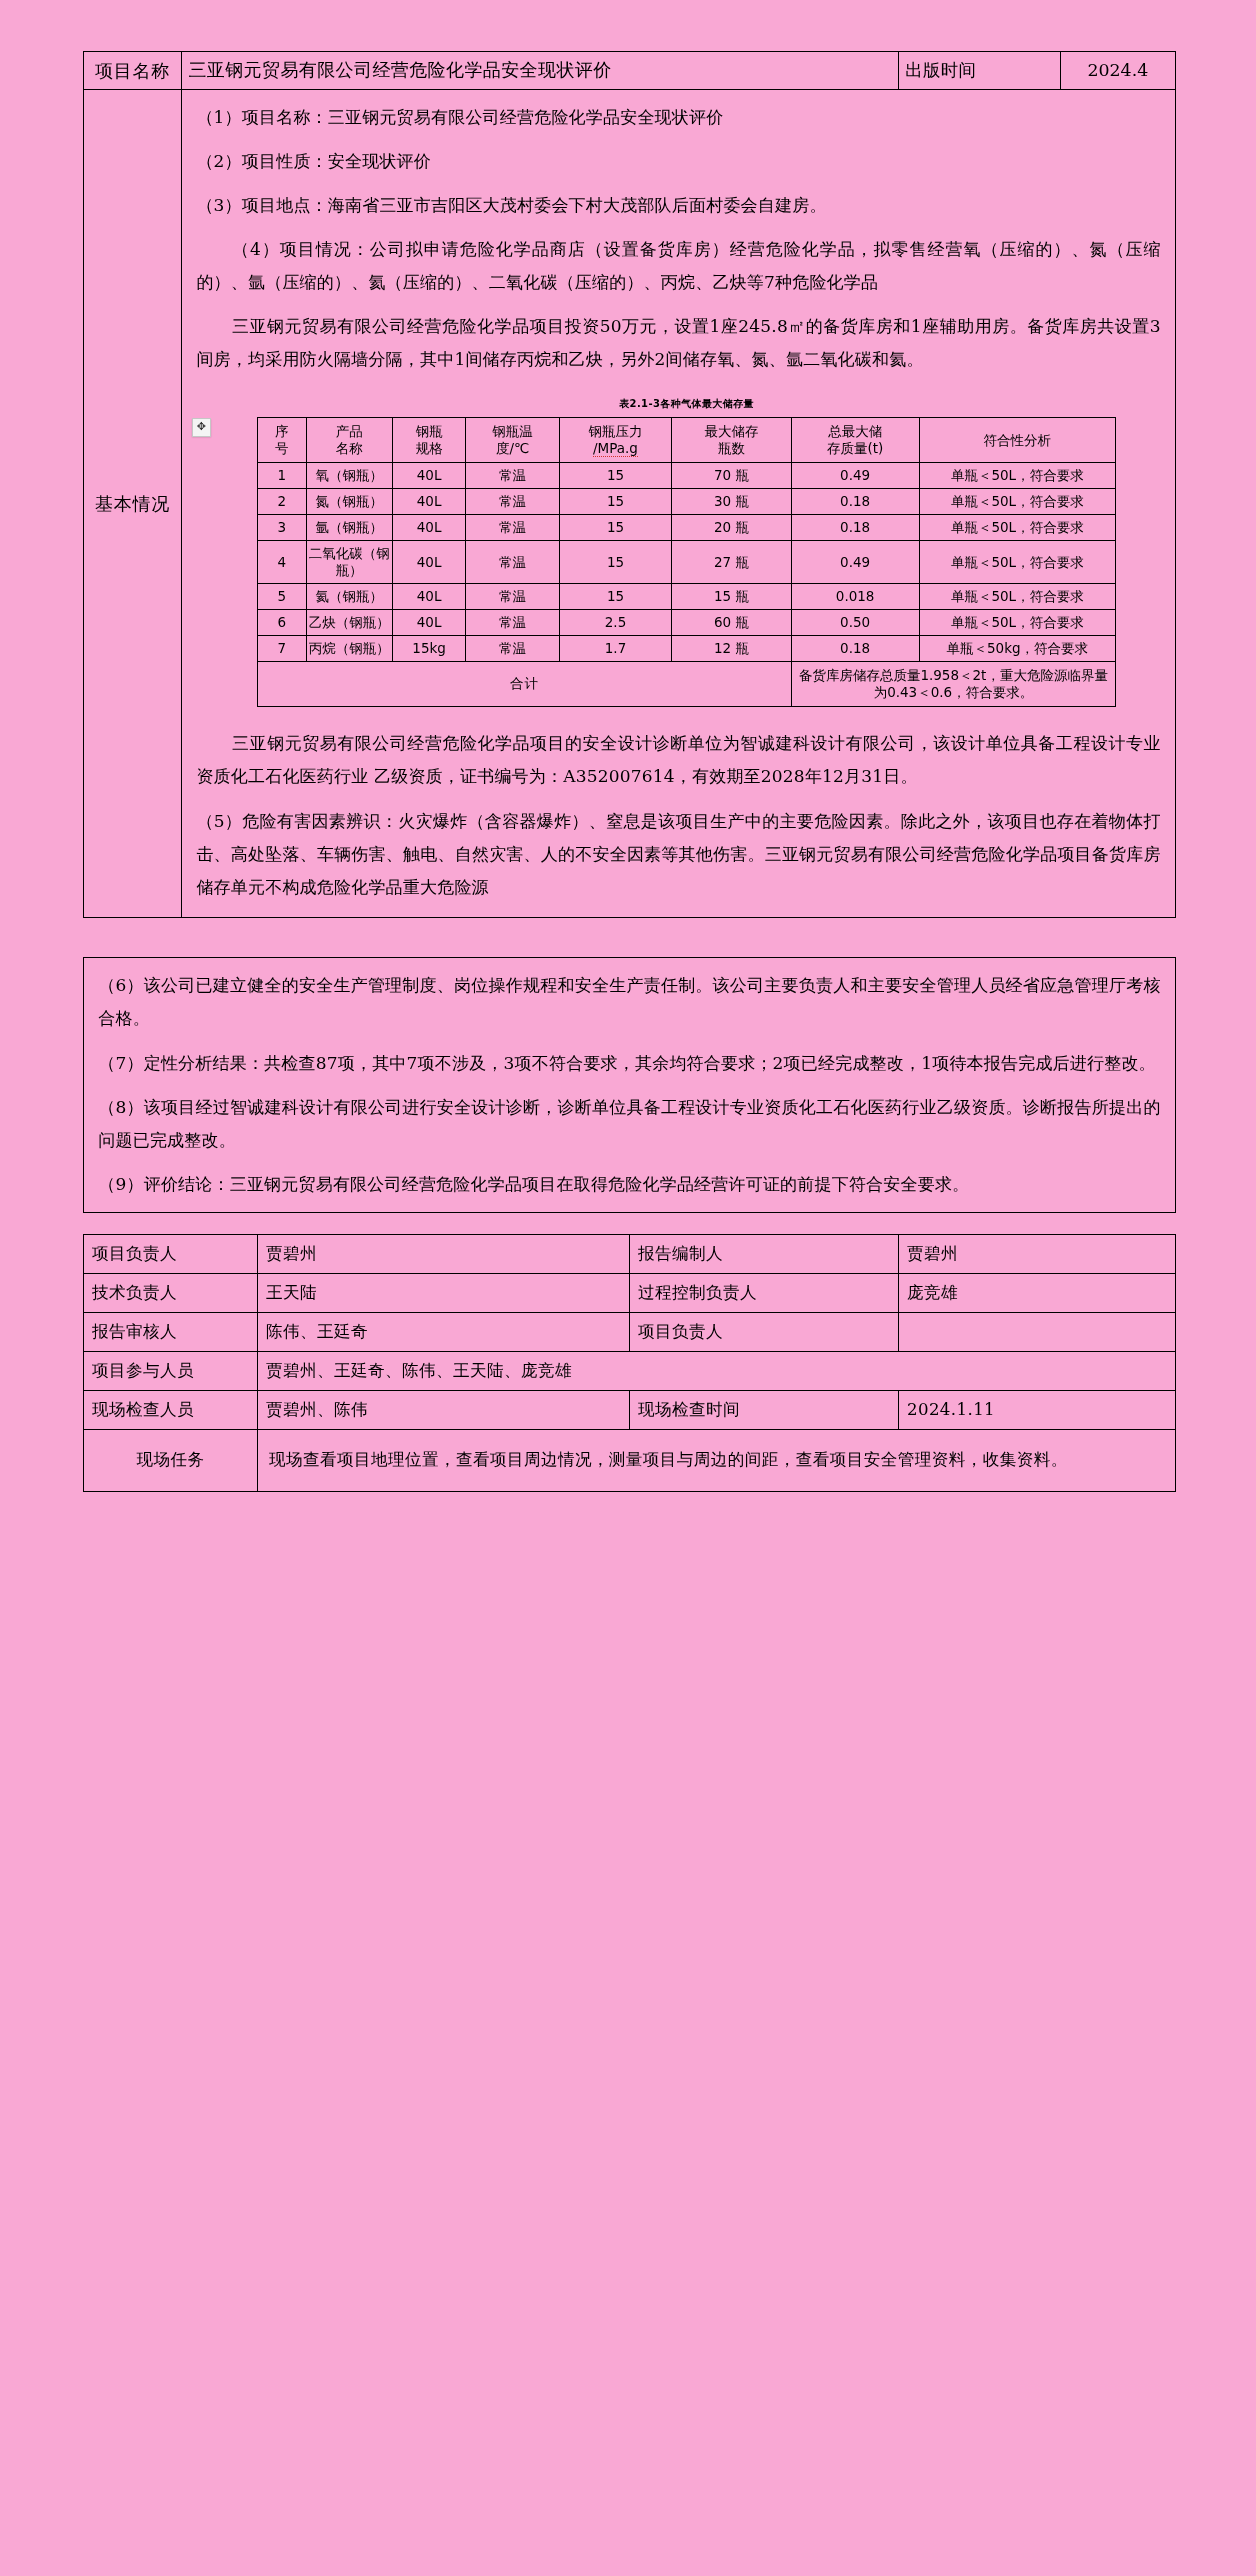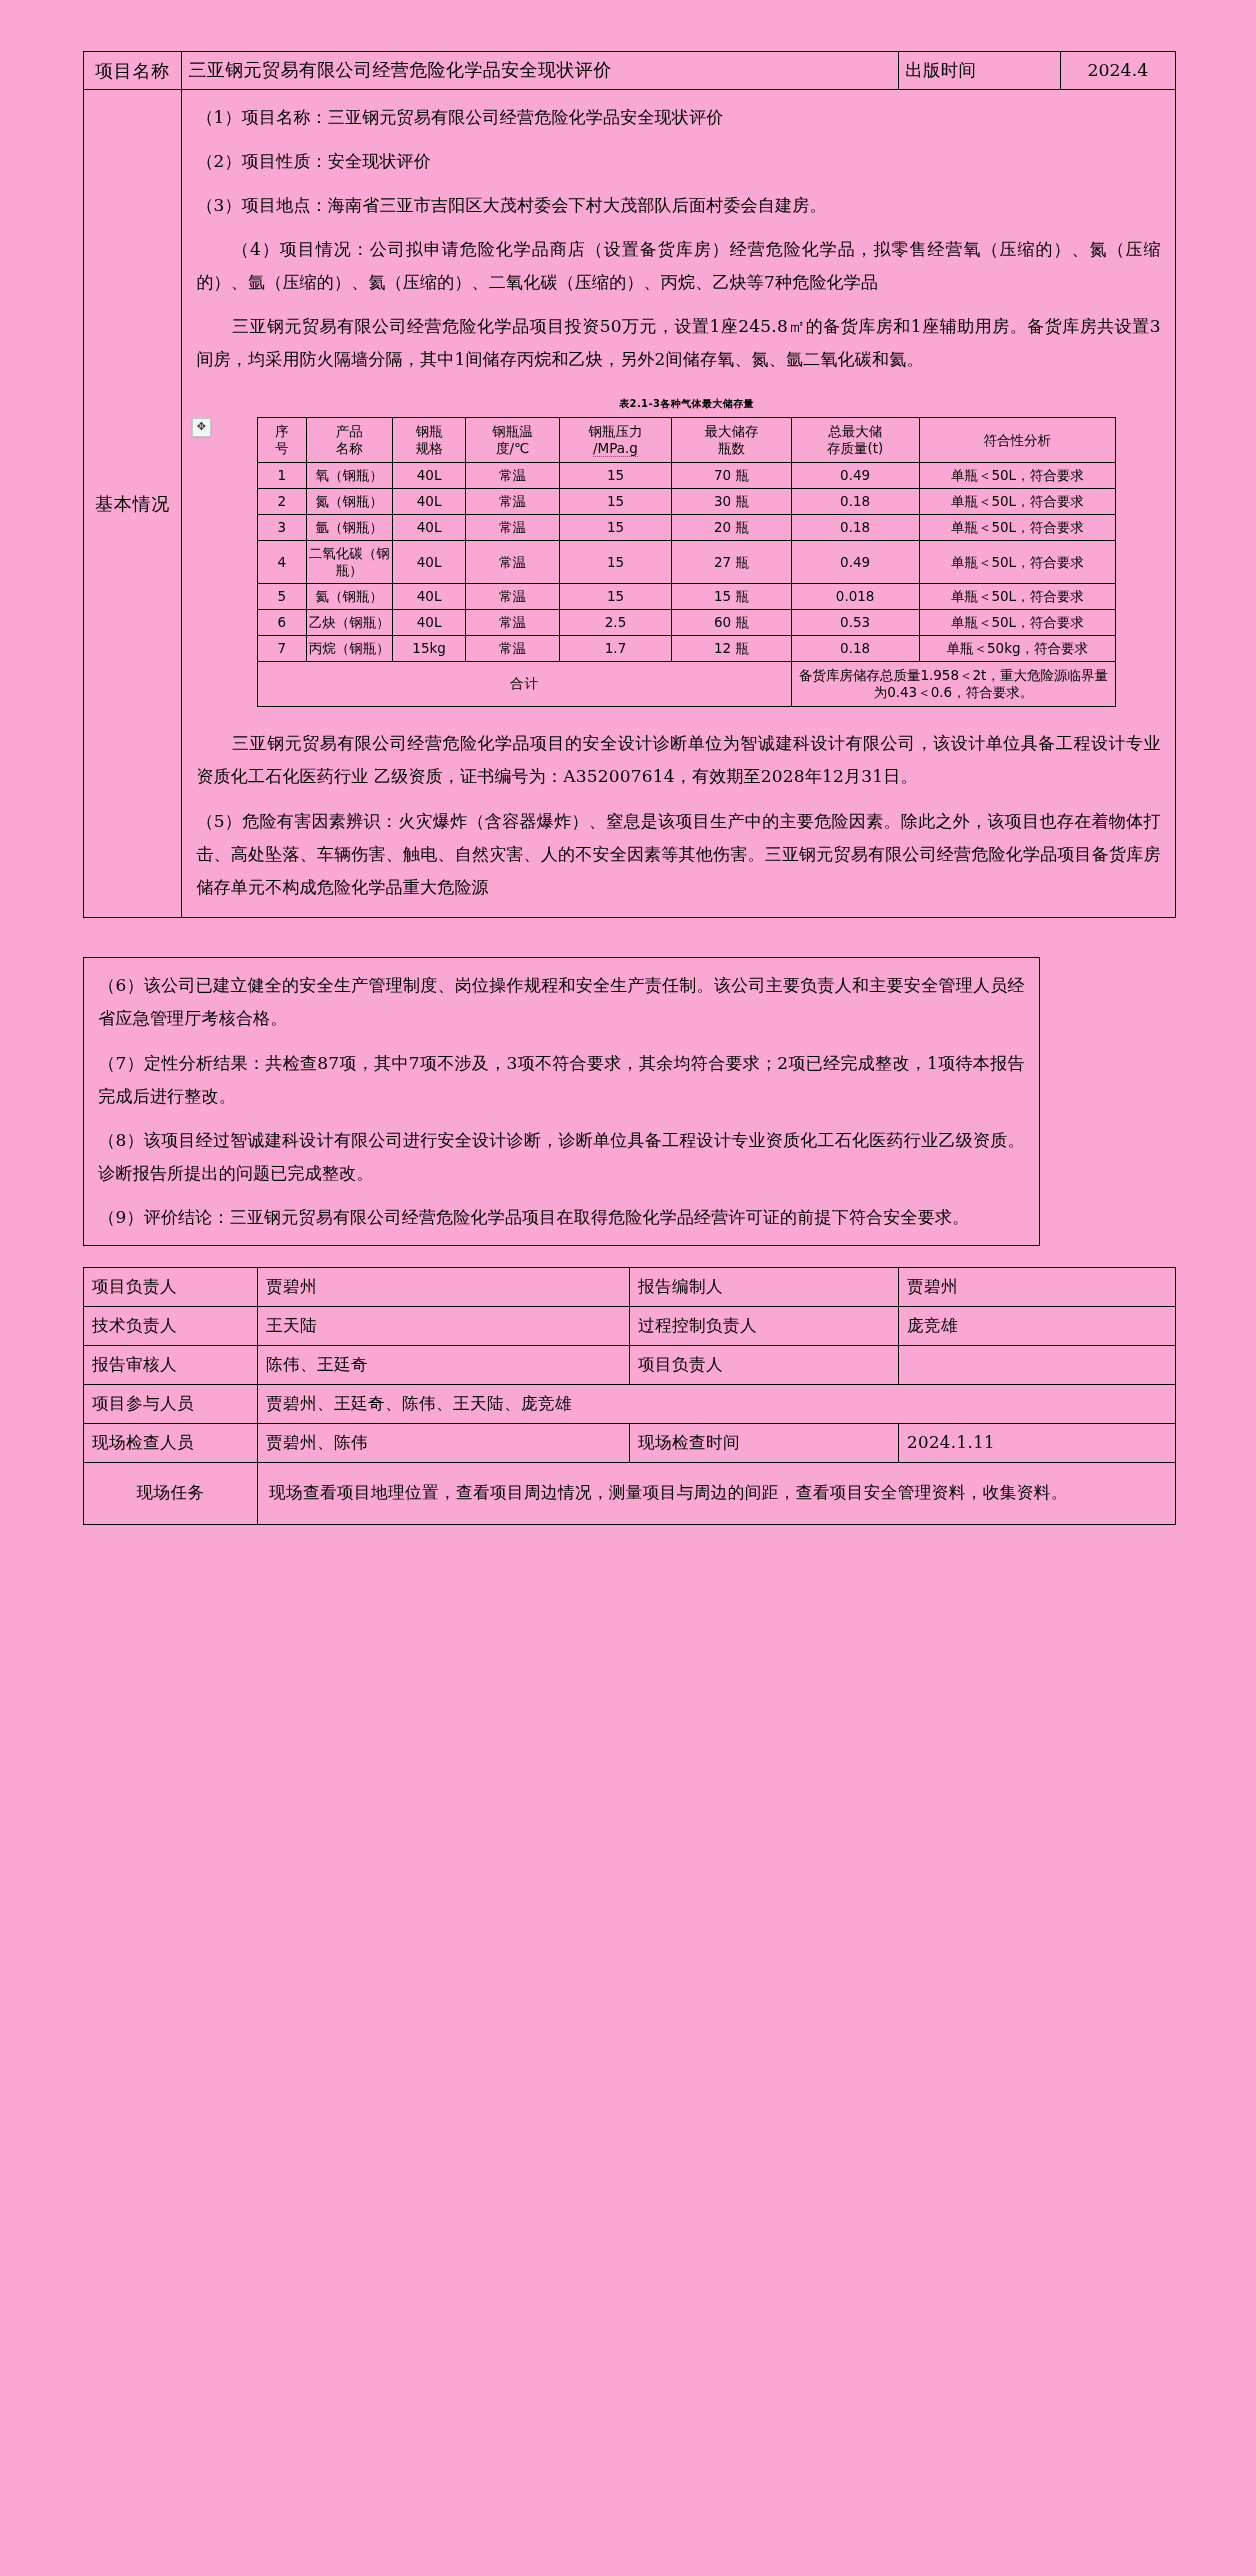--- a/index.html
+++ b/index.html
@@ -134,21 +134,21 @@
     line-height: 1.5;
     text-align: center;
     padding: 4.8px 4.8px !important;
   }
   
   .gap-between {
     height: 20.6px;
   }
   table.outer2 {
     border-collapse: collapse;
-    width: 957px;
+    width: 1093px;
     table-layout: fixed;
     margin-top: 19px;
   }
   table.outer2 td {
     border: 1.3px solid #000;
     vertical-align: top;
     padding: 11px 14.3px;
   }
   
   table.people {
@@ -286,21 +286,21 @@
                   <td>0.018</td>
                   <td>单瓶＜50L，符合要求</td>
                 </tr>
                 <tr>
                   <td>6</td>
                   <td>乙炔（钢瓶）</td>
                   <td>40L</td>
                   <td>常温</td>
                   <td>2.5</td>
                   <td>60 瓶</td>
-                  <td>0.53</td>
+                  <td>0.50</td>
                   <td>单瓶＜50L，符合要求</td>
                 </tr>
                 <tr>
                   <td>7</td>
                   <td>丙烷（钢瓶）</td>
                   <td>15kg</td>
                   <td>常温</td>
                   <td>1.7</td>
                   <td>12 瓶</td>
                   <td>0.18</td>

